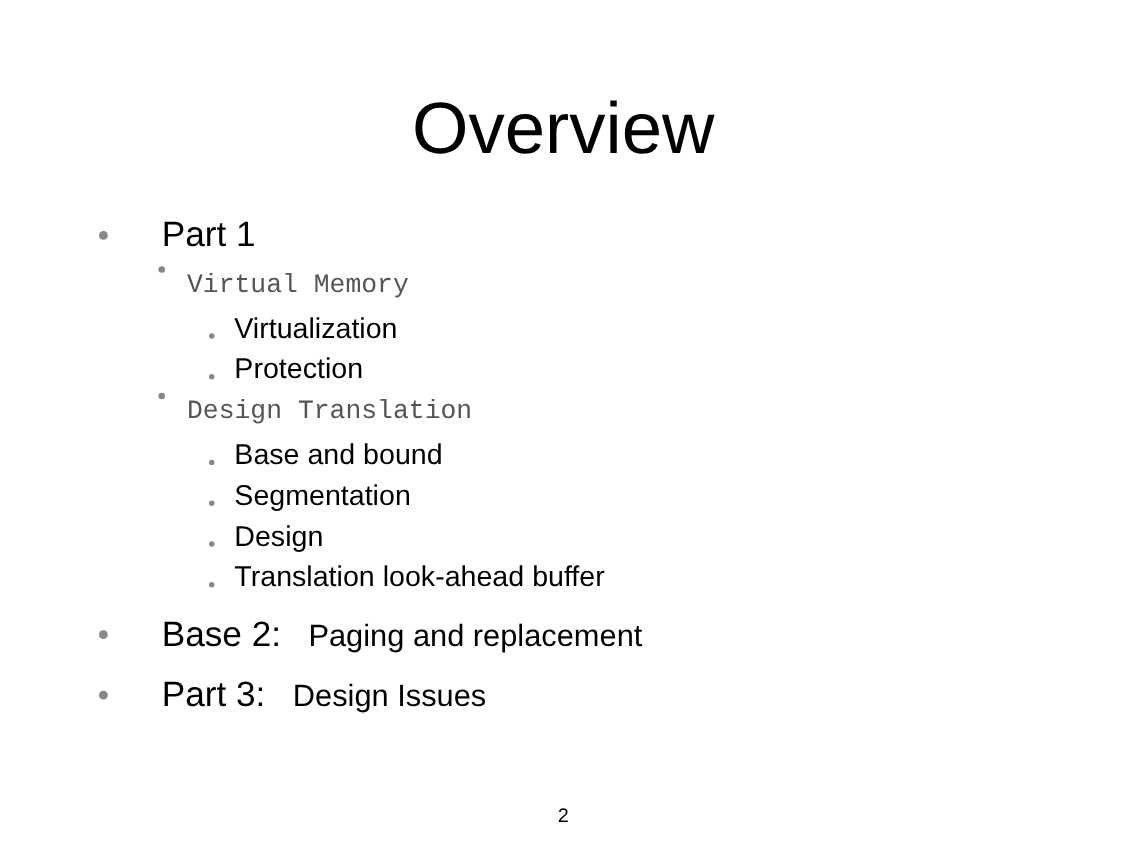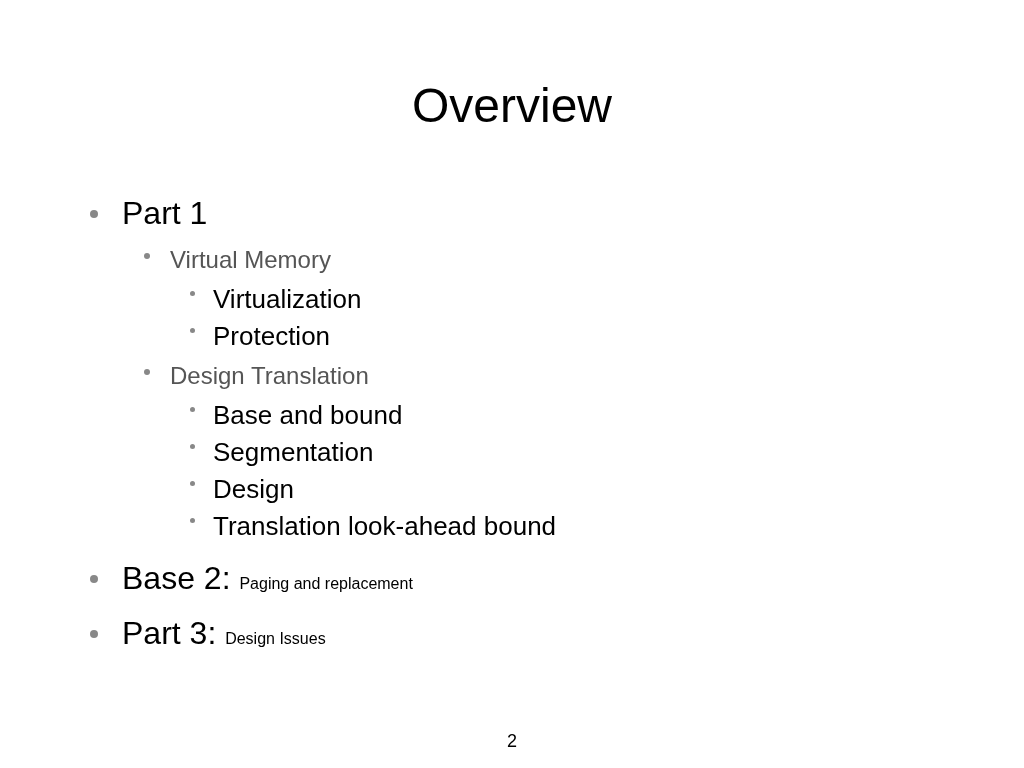--- a/index.html
+++ b/index.html
@@ -1,33 +1,33 @@
 <!DOCTYPE html>
 <html><head>
 <meta charset="utf-8">
 <style>
   * { margin: 0; padding: 0; box-sizing: border-box; }
   html, body { width: 1024px; height: 768px; background: #fff; font-family: Arial, Helvetica, sans-serif; color: #000; }
   .slide { position: relative; width: 1024px; height: 768px; }
-  .title { position: absolute; top: 78px; left: 0; width: 100%; text-align: center; font-size: 48px; font-weight: 400; }
+  .title { position: absolute; top: 78px; left: 0; width: 100%; text-align: center; font-size: 66px; font-weight: 400; }
   .body { position: absolute; top: 195px; left: 90px; right: 60px; }
   ul { list-style: none; }
   .lvl1 > li { margin-bottom: 18px; }
-  .lvl1 > li > .row { display: flex; align-items: baseline; }
+  .lvl1 > li > .row { display: flex; align-items: baseline; gap: 25px; }
   .dot1 { width: 8px; height: 8px; border-radius: 50%; background: #888; flex-shrink: 0; margin-right: 24px; position: relative; top: -6px; }
   .txt1 { font-size: 32px; }
-  .txt1 .sub { font-size: 16px; }
+  .txt1 .sub { font-size: 28px; margin-left: 16px; }
   .lvl2 { margin-left: 54px; margin-top: 14px; }
   .lvl2 > li { margin-bottom: 10px; }
-  .lvl2 > li > .row { display: flex; align-items: center; }
+  .lvl2 > li > .row { display: flex; align-items: flex-start; font-family: Liberation Mono, monospace; }
   .dot2 { width: 6px; height: 6px; border-radius: 50%; background: #888; flex-shrink: 0; margin-right: 20px; position: relative; top: -4px; }
   .txt2 { font-size: 24px; color: #555; }
   .lvl3 { margin-left: 46px; margin-top: 10px; }
   .lvl3 > li { margin-bottom: 6px; }
-  .lvl3 > li > .row { display: flex; align-items: center; }
+  .lvl3 > li > .row { display: flex; align-items: flex-end; }
   .dot3 { width: 5px; height: 5px; border-radius: 50%; background: #888; flex-shrink: 0; margin-right: 18px; position: relative; top: -6px; }
   .txt3 { font-size: 26px; color: #000; }
   .page-num { position: absolute; bottom: 16px; left: 0; width: 100%; text-align: center; font-size: 18px; }
   .footer { position: absolute; bottom: 16px; right: 8px; font-size: 18px; }
 </style>
 </head>
 <body>
 
 <div class="slide">
   <div class="title">Overview</div>
@@ -81,21 +81,21 @@
                 </li>
               <li>
                   <div class="row">
                     <span class="dot3"></span>
                     <span class="txt3">Design</span>
                   </div>
                 </li>
               <li>
                   <div class="row">
                     <span class="dot3"></span>
-                    <span class="txt3">Translation look-ahead bound</span>
+                    <span class="txt3">Translation look-ahead buffer</span>
                   </div>
                 </li>
             </ul>
           </li>
         </ul>
       </li>
 
       <li>
         <div class="row">
           <span class="dot1"></span>

